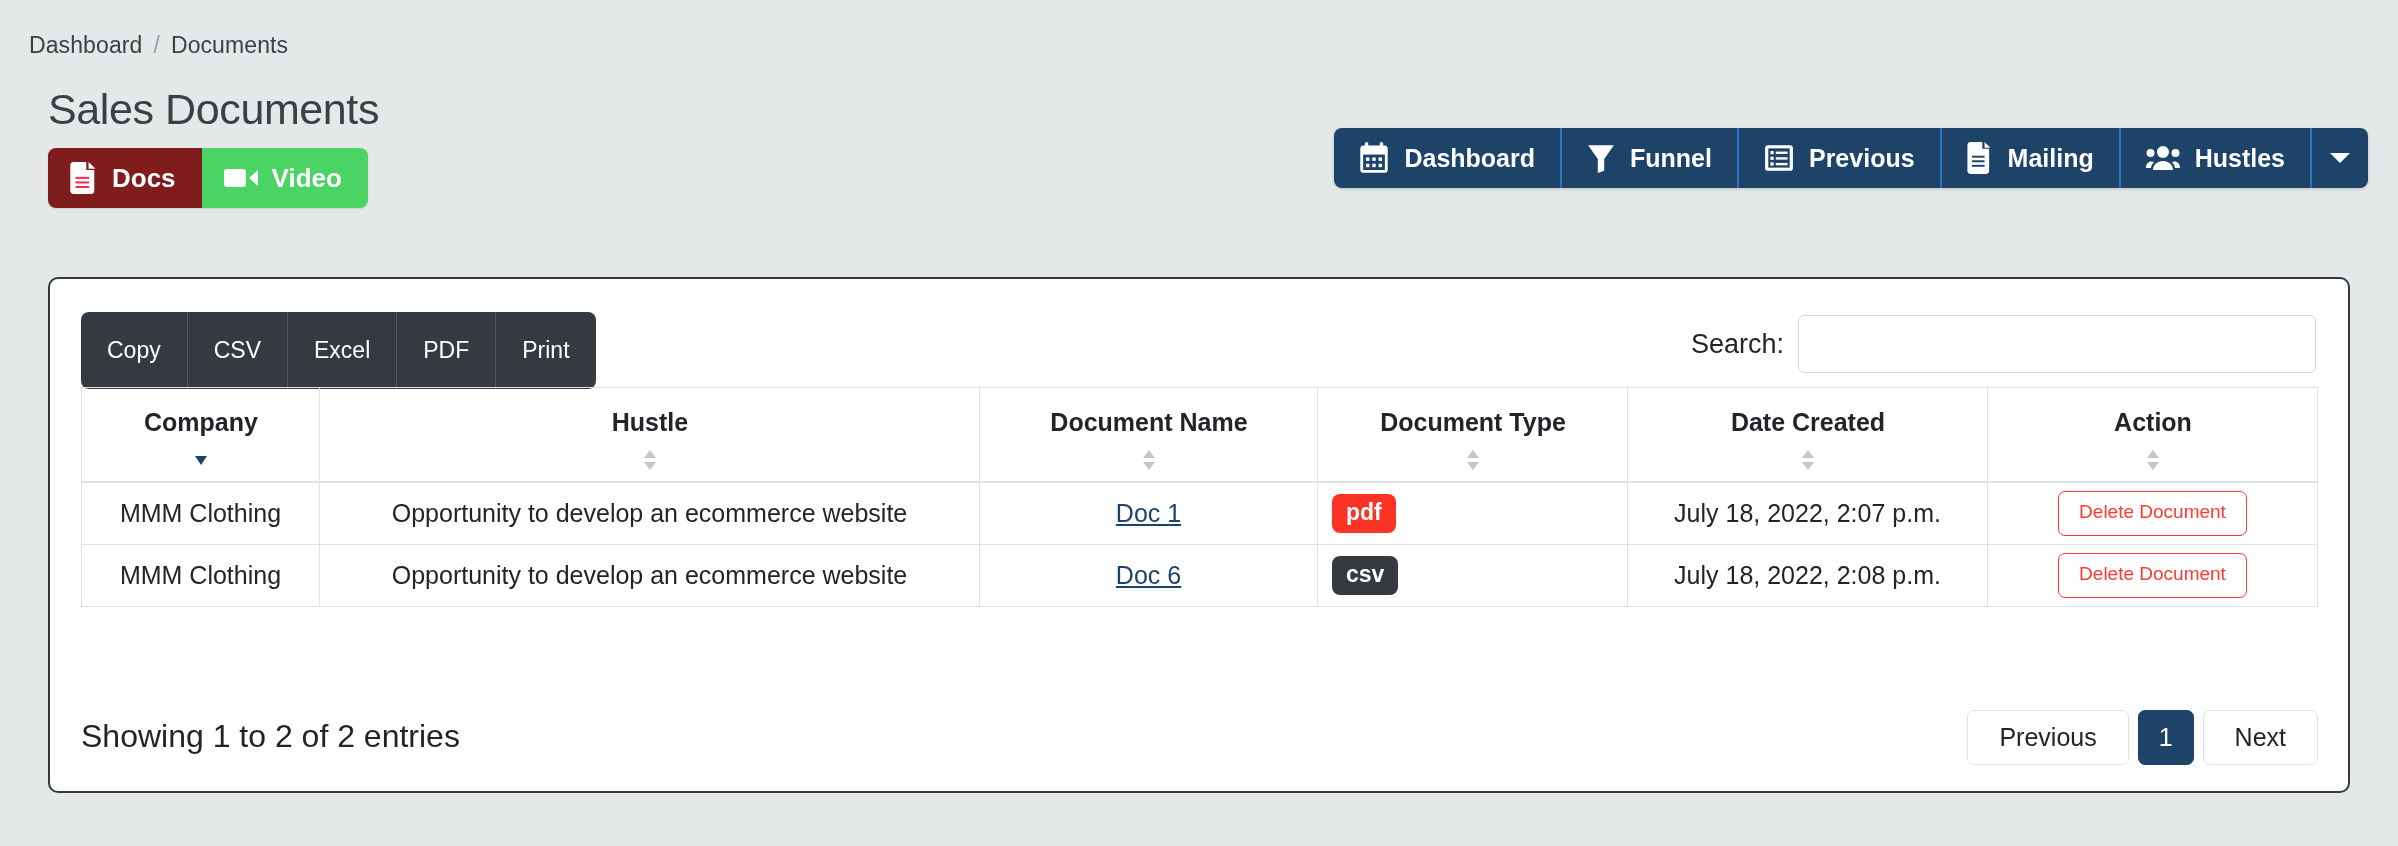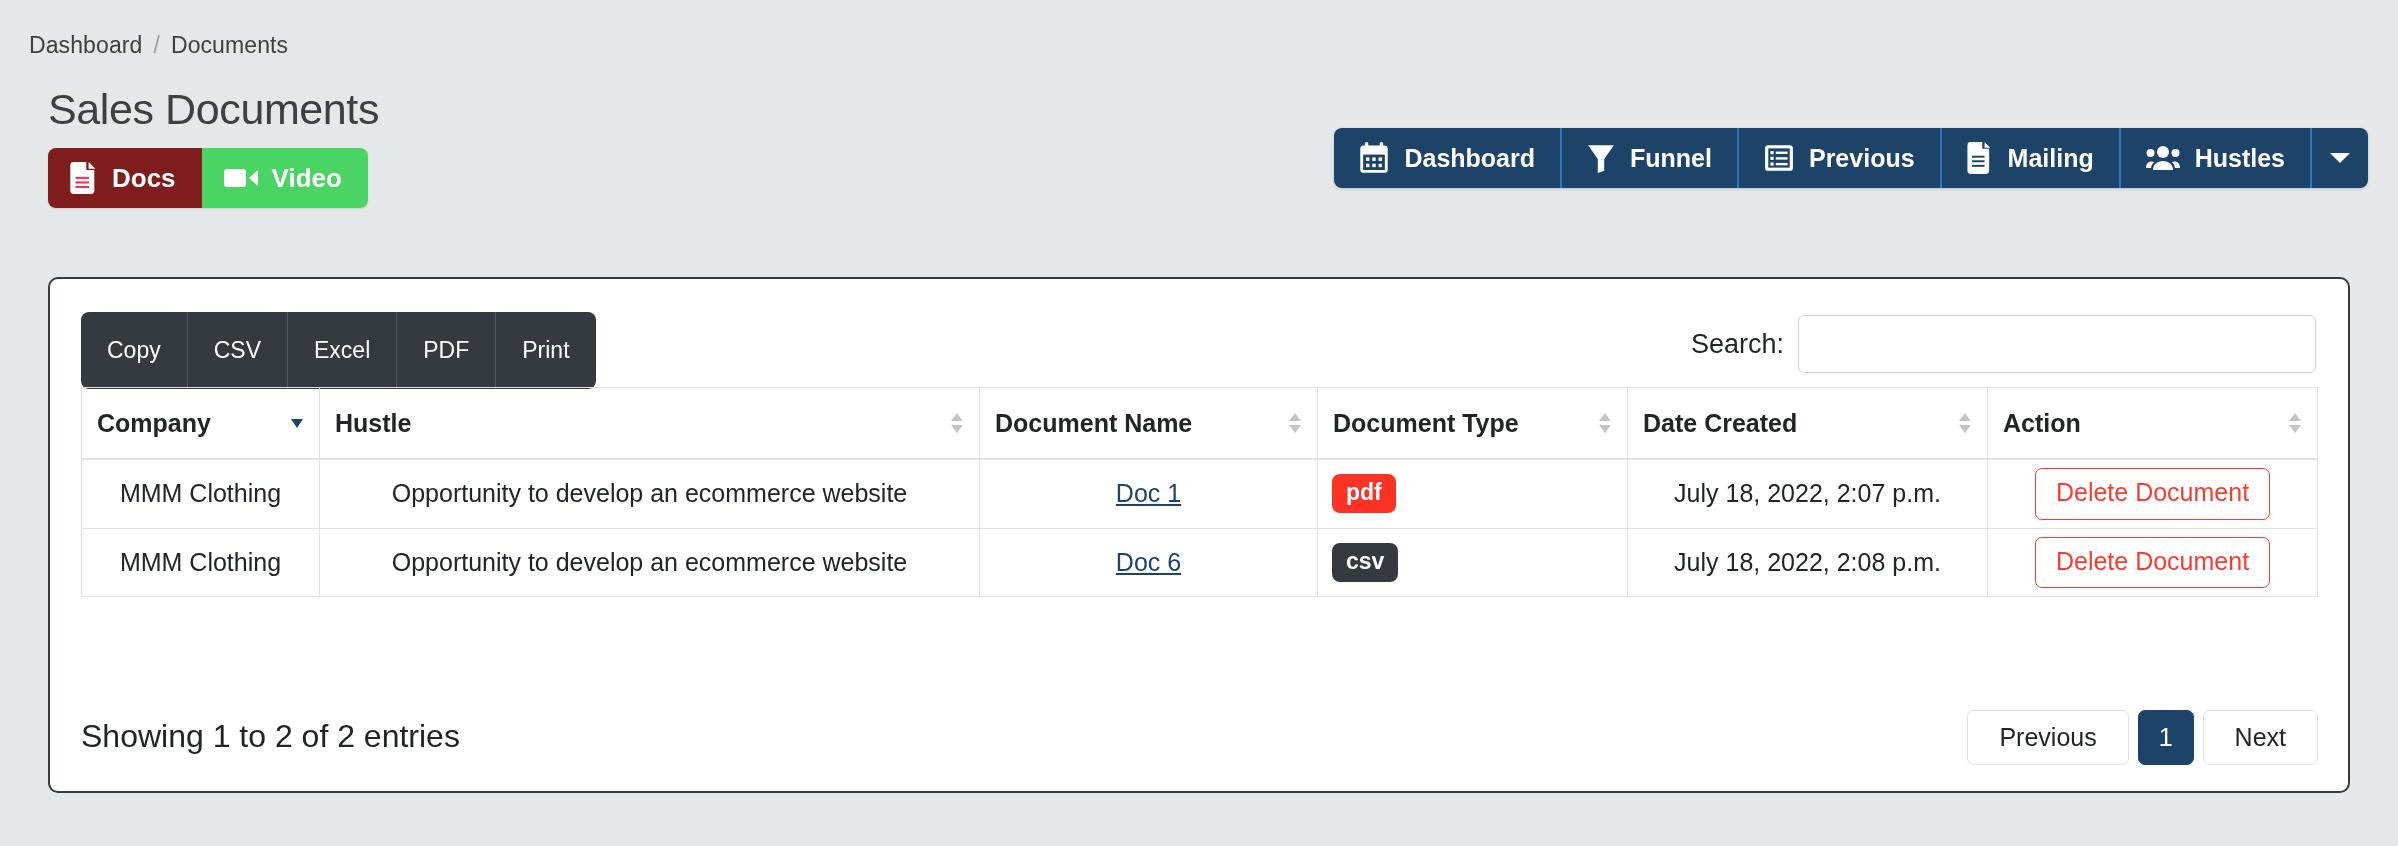--- a/index.html
+++ b/index.html
@@ -106,21 +106,21 @@
     border: 1px solid #dee2e6;
     font-size: 25px; color: #212529;
   }
   table.dt th {
     text-align: left; font-weight: 700;
     padding: 20px 14px 20px 15px; position: relative;
     border-bottom-width: 2px; border-bottom-color: #dee2e6;
     cursor: pointer; vertical-align: middle;
   }
   table.dt td { padding: 8px 14px; vertical-align: middle; }
-  .th-inner { display: flex; align-items: center; justify-content: space-between; gap: 8px; }
+  .th-inner { display: flex; align-items: center; justify-content: space-between; gap: 8px; flex-direction: column; }
   .sort-both { width: 16px; height: 30px; flex: 0 0 16px; position: relative; }
   .sort-both:before, .sort-both:after {
     content: ""; position: absolute; left: 2px;
     border-left: 6px solid transparent; border-right: 6px solid transparent;
   }
   .sort-both:before { top: 5px;  border-bottom: 8px solid #c3c5c8; }
   .sort-both:after  { top: 17px; border-top: 8px solid #c3c5c8; }
   .sort-desc { width: 16px; height: 30px; flex: 0 0 16px; position: relative; }
   .sort-desc:after {
     content: ""; position: absolute; left: 2px; top: 11px;
@@ -143,21 +143,21 @@
     border-radius: 8px; color: #fff;
     font-size: 23px; font-weight: 700; line-height: 1;
   }
   .badge-pdf { background: #fb3324; }
   .badge-csv { background: #343a40; }
 
   .btn-delete {
     display: inline-block; padding: 10px 20px 12px;
     border: 1px solid #fb3b30; border-radius: 7px;
     background: #fff; color: #fb3b30;
-    font-size: 25px; font-family: inherit; line-height: 1.1;
+    font-size: 19px; font-family: inherit; line-height: 1.1;
     cursor: pointer;
   }
 
   
   .dt-info {
     position: absolute; left: 31px; bottom: 36px;
     font-size: 32px; color: #212529;
   }
   .pager {
     position: absolute; right: 30px; bottom: 26px;

